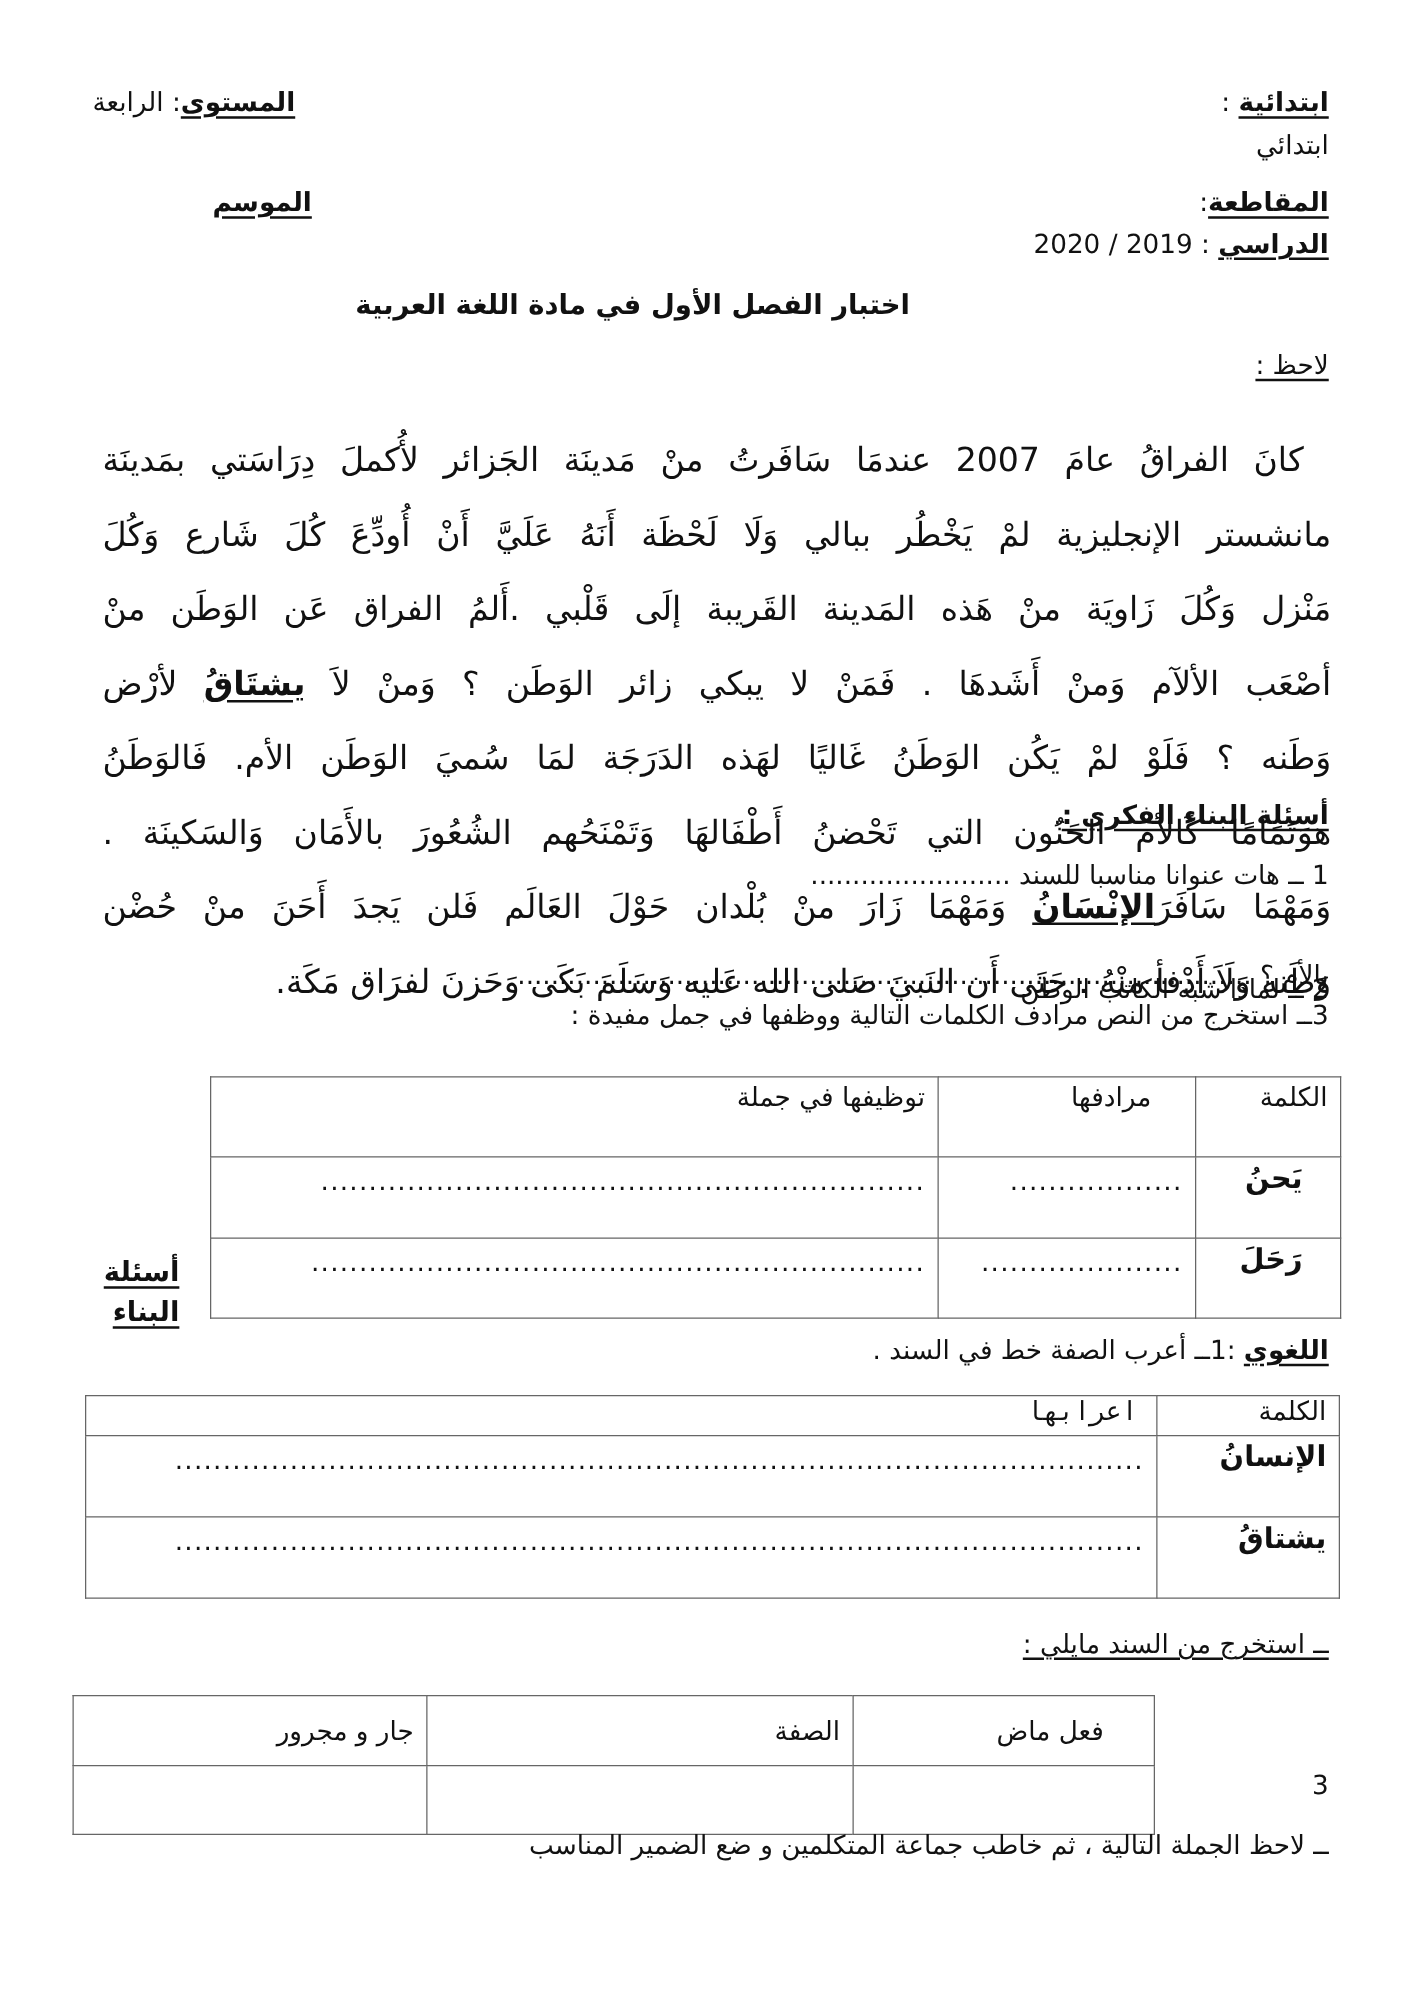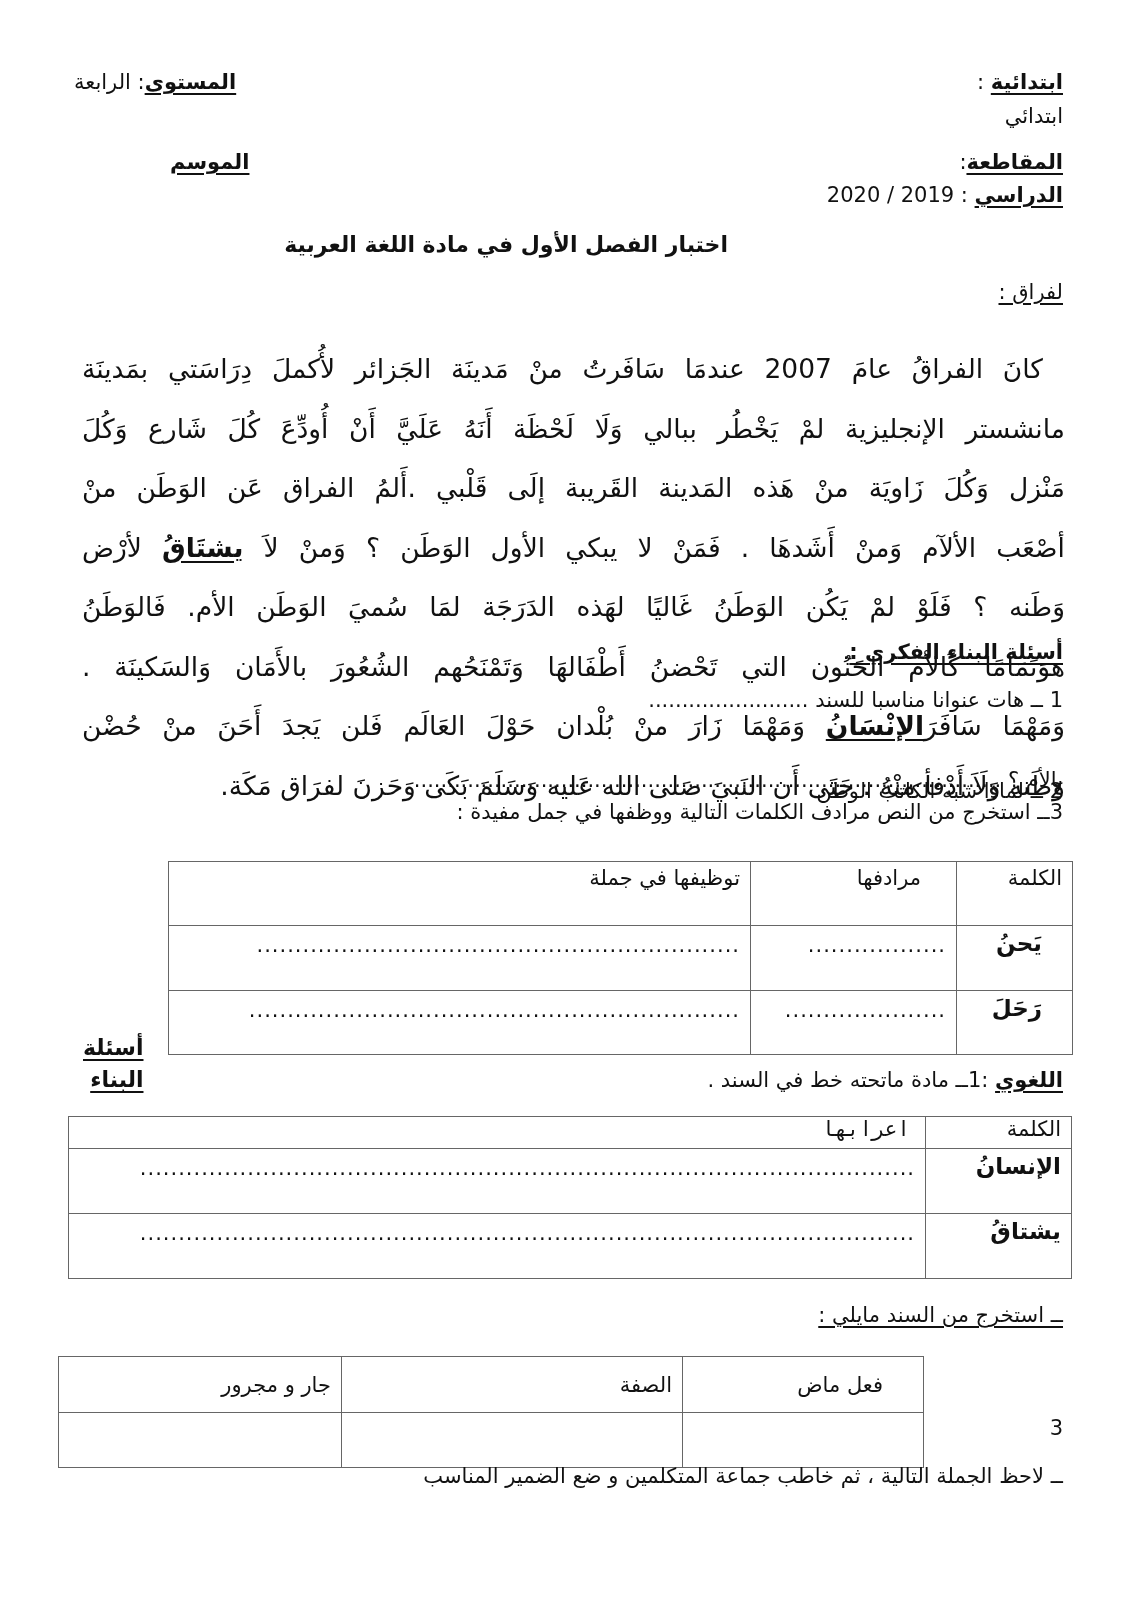--- a/index.html
+++ b/index.html
@@ -41,27 +41,27 @@
   <span class="b u">المقاطعة</span><span>:</span>
 </div>
 <div class="abs t21 b u" style="left:170px; top:150px;">الموسم</div>
 
 <div class="abs t21" style="right:67px; top:183px;">
   <span class="b u">الدراسي</span><span> : 2019 / 2020</span>
 </div>
 
 <div class="abs b" style="right:402px; top:232px; font-size:22px;">اختبار الفصل الأول في مادة اللغة العربية</div>
 
-<div class="abs t21 u" style="right:67px; top:280px;">لفراق :</div>
+<div class="abs t21 u" style="right:67px; top:280px;">لاحظ :</div>
 
 <div class="passage">
   <span class="line" style="padding-right:22px;">كانَ الفراقُ عامَ 2007 عندمَا سَافَرتُ منْ مَدينَة الجَزائر لأُكملَ دِرَاسَتي بمَدينَة</span>
   <span class="line">مانشستر الإنجليزية لمْ يَخْطُر ببالي وَلَا لَحْظَة أَنَهُ عَلَيَّ أَنْ أُودِّعَ كُلَ شَارع وَكُلَ</span>
   <span class="line">مَنْزل وَكُلَ زَاويَة منْ هَذه المَدينة القَريبة إلَى قَلْبي .أَلمُ الفراق عَن الوَطَن منْ</span>
-  <span class="line"><span>أصْعَب الألآم وَمنْ أَشَدهَا . فَمَنْ لا يبكي الأول الوَطَن ؟ وَمنْ لاَ</span> <span class="b u">يشتَاقُ</span> <span>لأرْض</span></span>
+  <span class="line"><span>أصْعَب الألآم وَمنْ أَشَدهَا . فَمَنْ لا يبكي زائر الوَطَن ؟ وَمنْ لاَ</span> <span class="b u">يشتَاقُ</span> <span>لأرْض</span></span>
   <span class="line">وَطَنه ؟ فَلَوْ لمْ يَكُن الوَطَنُ غَاليًا لهَذه الدَرَجَة لمَا سُميَ الوَطَن الأم. فَالوَطَنُ</span>
   <span class="line">هوَتَمَامًا كَالأم الحَنُون التي تَحْضنُ أَطْفَالهَا وَتَمْنَحُهم الشُعُورَ بالأَمَان وَالسَكينَة .</span>
   <span class="line"><span>وَمَهْمَا سَافَرَ</span><span class="b u">الإنْسَانُ</span> <span>وَمَهْمَا زَارَ منْ بُلْدان حَوْلَ العَالَم فَلن يَجدَ أَحَنَ منْ حُضْن</span></span>
   <span class="line last">وَطَنه وَلَاَ أَدْفأ منْهُ . حَتَى أَن النَبيَ صَلى الله عَليه وَسَلَمَ بَكَى وَحَزنَ لفرَاق مَكَة.</span>
 </div>
 
 <div class="abs t21" style="right:67px; top:640px;">
   <span class="b u">أسئلة البناء الفكري :</span><span>.</span>
 </div>
 <div class="abs t21" style="right:67px; top:688px;">1 ــ هات عنوانا مناسبا للسند ........................</div>
@@ -82,27 +82,27 @@
     <td class="dots">...............................................................</td>
   </tr>
   <tr style="height:64px;">
     <td class="b" style="font-size:23px; padding-right:30px;">رَحَلَ</td>
     <td class="dots">.....................</td>
     <td class="dots">................................................................</td>
   </tr>
 </tbody>
   </table>
 
-<div class="abs b u" style="left:83px; top:1003px; font-size:22px; line-height:32px; text-align:right;margin-top:29px;">
+<div class="abs b u" style="left:83px; top:1003px; font-size:22px; line-height:32px; text-align:right;">
   <div>أسئلة</div>
   <div>البناء</div>
 </div>
 
 <div class="abs t21" style="right:67px; top:1068px;">
-  <span class="b u">اللغوي</span><span> :1ــ مادة ماتحته خط في السند .</span>
+  <span class="b u">اللغوي</span><span> :1ــ أعرب الصفة خط في السند .</span>
 </div>
 
 <table class="grid" style="left:68px; top:1116px; width:1004px;">
   <tbody>
       <tr style="height:32px;">
     <td style="width:125px; padding-top:0; padding-bottom:0;">الكلمة</td>
     <td style="padding-top:0; padding-bottom:0; padding-right:15px;font-family:Liberation Mono, monospace;">اعرابها</td>
   </tr>
   <tr style="height:65px;">
     <td class="b" style="font-size:23px;">الإنسانُ</td>

